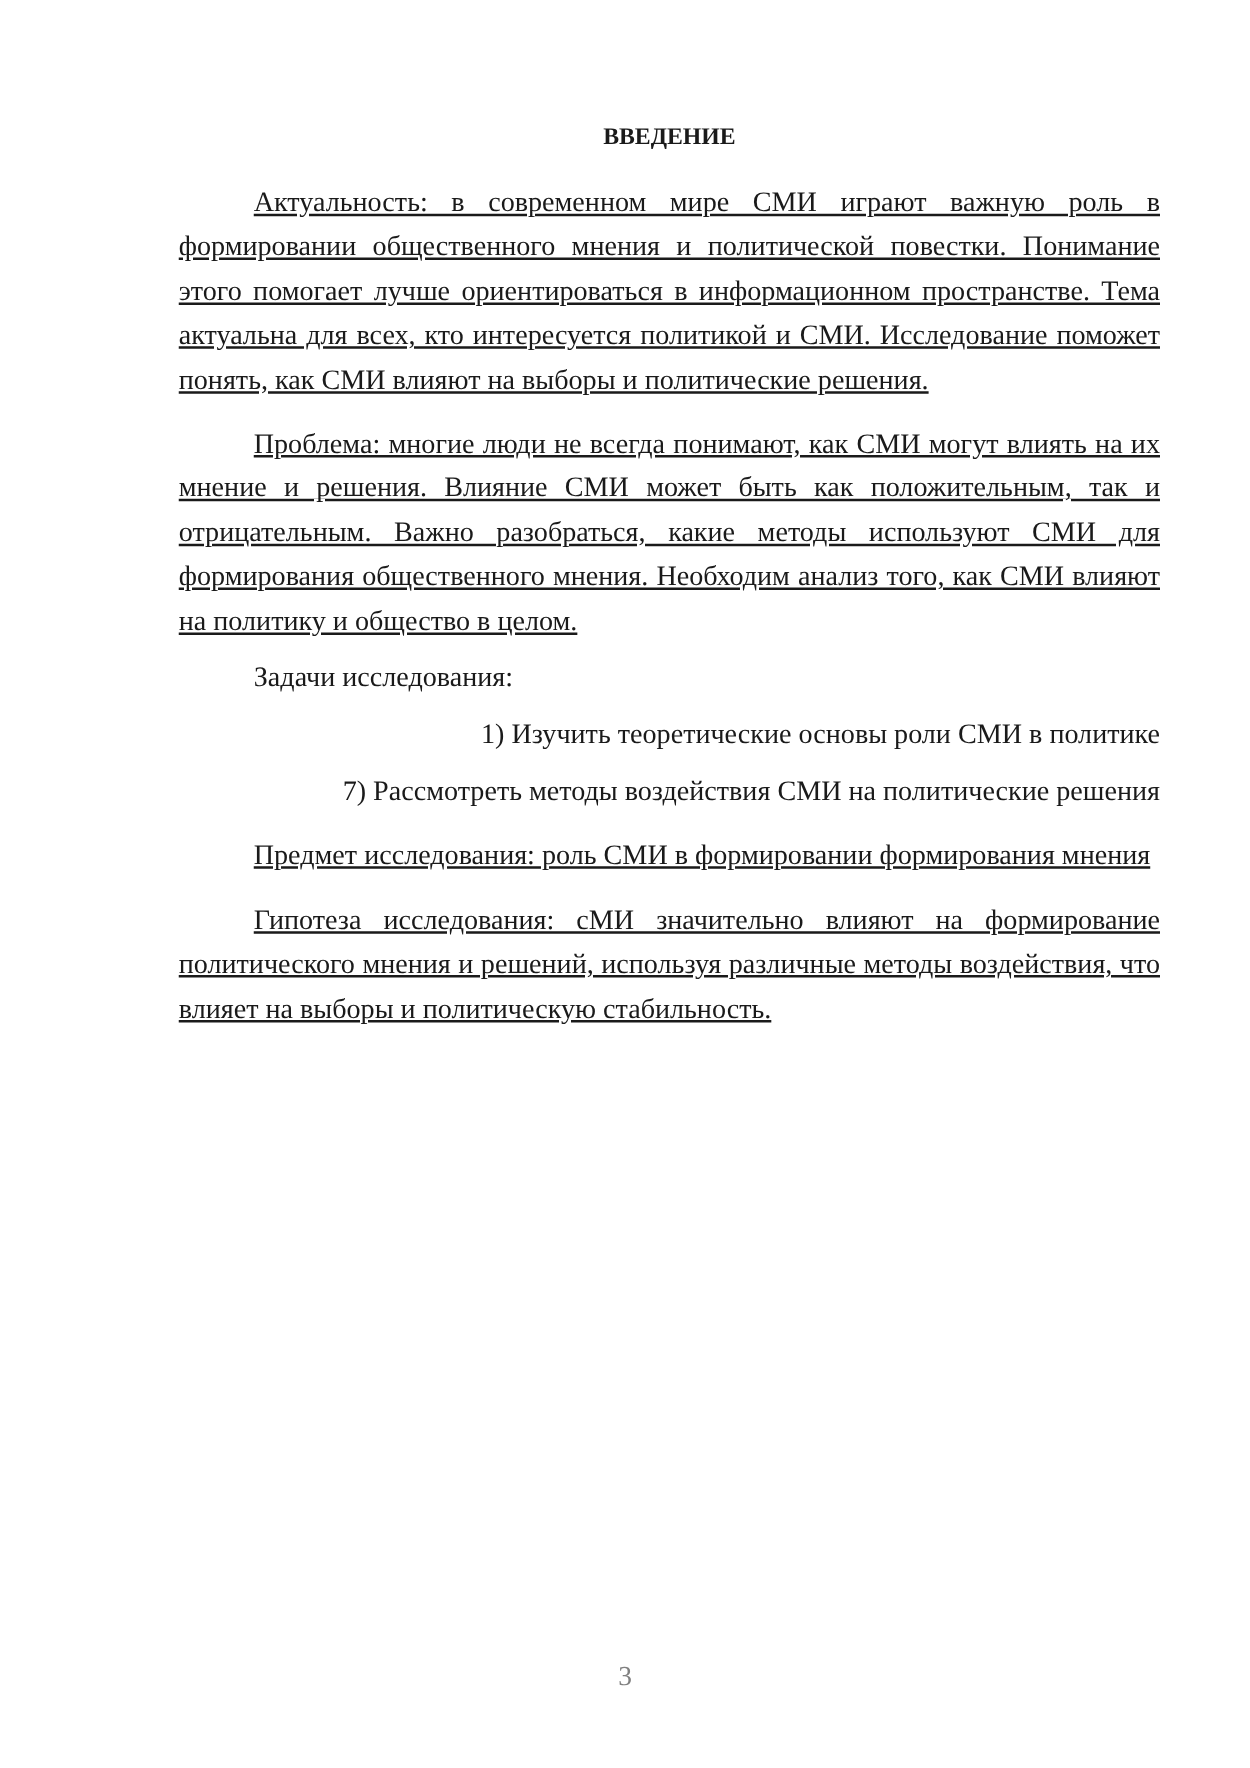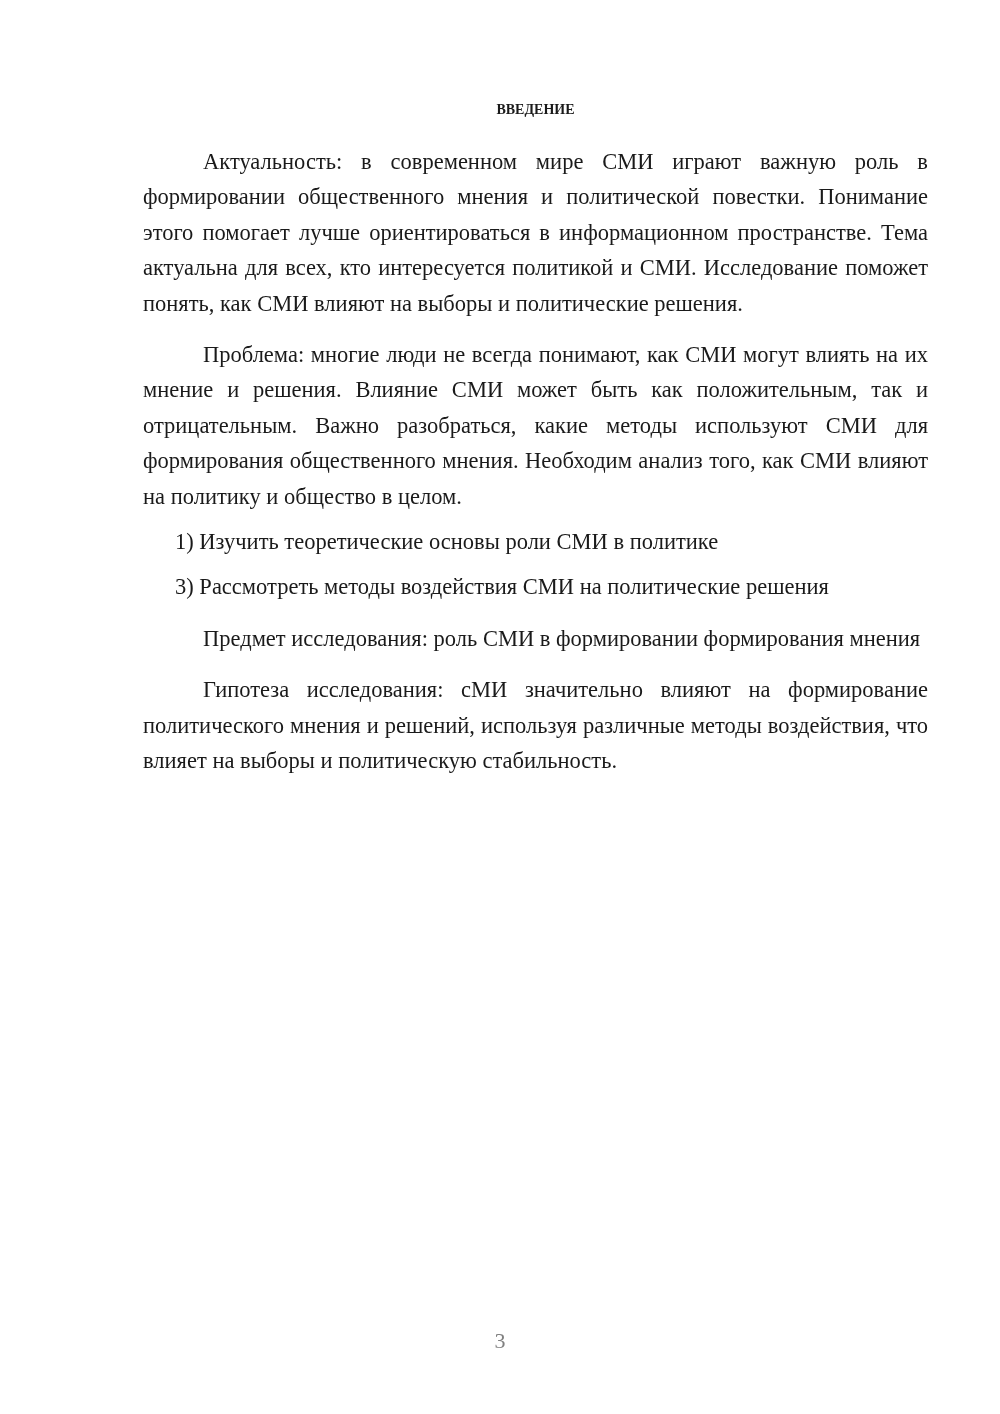--- a/index.html
+++ b/index.html
@@ -6,45 +6,46 @@
     body { width: 1000px; height: 1414px; position: relative; overflow: hidden; }
     .page {
       position: absolute; left: 0; top: 0; width: 1000px; height: 1414px; background: #fff;
       font-family: "Liberation Serif", "DejaVu Serif", serif; color: #1a1a1a;
     }
     .content {
       position: absolute; left: 143px; top: 92px; width: 785px;
       font-size: 22.5px; line-height: 35.4px;
     }
     .title {
-      text-align: center; font-weight: bold; font-size: 14px; margin: 0 0 8px 0;
+      text-align: center; font-weight: bold; font-size: 19px; margin: 0 0 8px 0;
       line-height: 36px;
     }
-    .para { text-align: justify; text-indent: 60px; margin: 16px 0 10px 0; }
+    .para { text-align: justify; text-indent: 60px; margin: 16px 0 10px 0; text-decoration: underline; }
     .plain { text-indent: 60px; margin: 0 0 10px 0; }
     .list { margin: 0; padding: 0; list-style: none; }
-    .list li { padding-left: 32px; margin: 0 0 10px 0; }
+    .list li { padding-left: 32px; margin: 0 0 10px 0; text-align: right; }
     .page-number {
       position: absolute; left: 0; width: 1000px; top: 1328px; text-align: center;
       font-size: 22px; color: #808080; font-family: "Liberation Serif", serif;
     }
   </style>
 </head>
 <body>
 
 <div class="page">
   <div class="content">
     <div class="title">ВВЕДЕНИЕ</div>
 
     <p class="para">Актуальность: в современном мире СМИ играют важную роль в формировании общественного мнения и политической повестки. Понимание этого помогает лучше ориентироваться в информационном пространстве. Тема актуальна для всех, кто интересуется политикой и СМИ. Исследование поможет понять, как СМИ влияют на выборы и политические решения.</p>
     <p class="para">Проблема: многие люди не всегда понимают, как СМИ могут влиять на их мнение и решения. Влияние СМИ может быть как положительным, так и отрицательным. Важно разобраться, какие методы используют СМИ для формирования общественного мнения. Необходим анализ того, как СМИ влияют на политику и общество в целом.</p>
+    <p class="plain">Задачи исследования:</p>
 
     <ul class="list">
       <li>1) Изучить теоретические основы роли СМИ в политике</li>
-      <li>3) Рассмотреть методы воздействия СМИ на политические решения</li>
+      <li>7) Рассмотреть методы воздействия СМИ на политические решения</li>
     </ul>
 
     <p class="para">Предмет исследования: роль СМИ в формировании формирования мнения</p>
     <p class="para">Гипотеза исследования: сМИ значительно влияют на формирование политического мнения и решений, используя различные методы воздействия, что влияет на выборы и политическую стабильность.</p>
   </div>
 
   <div class="page-number">3</div>
 </div>
 
 </body></html>

